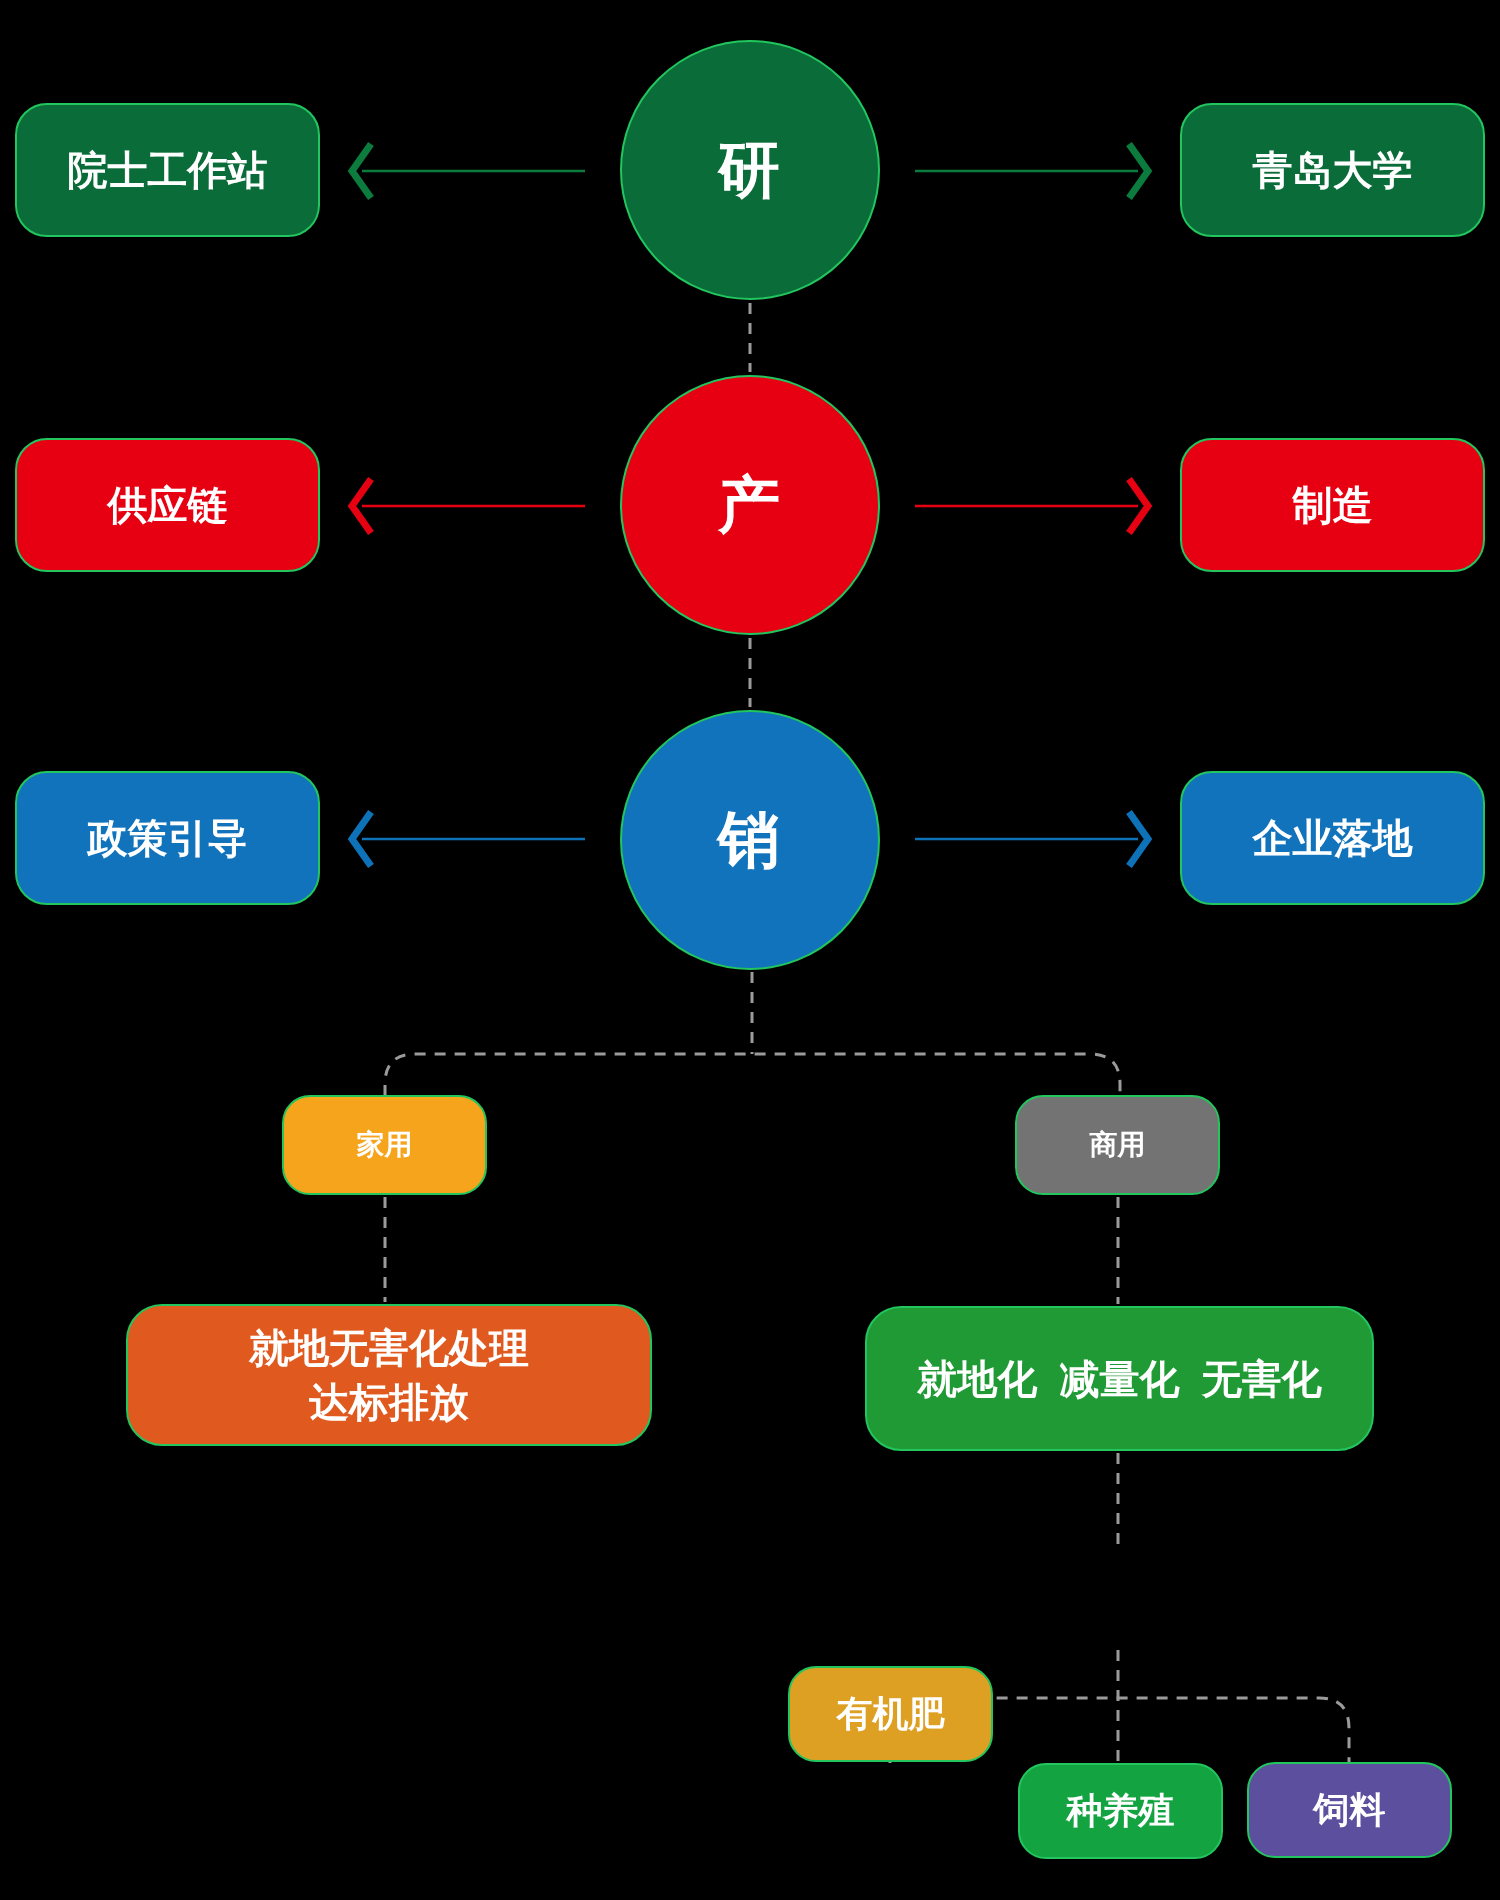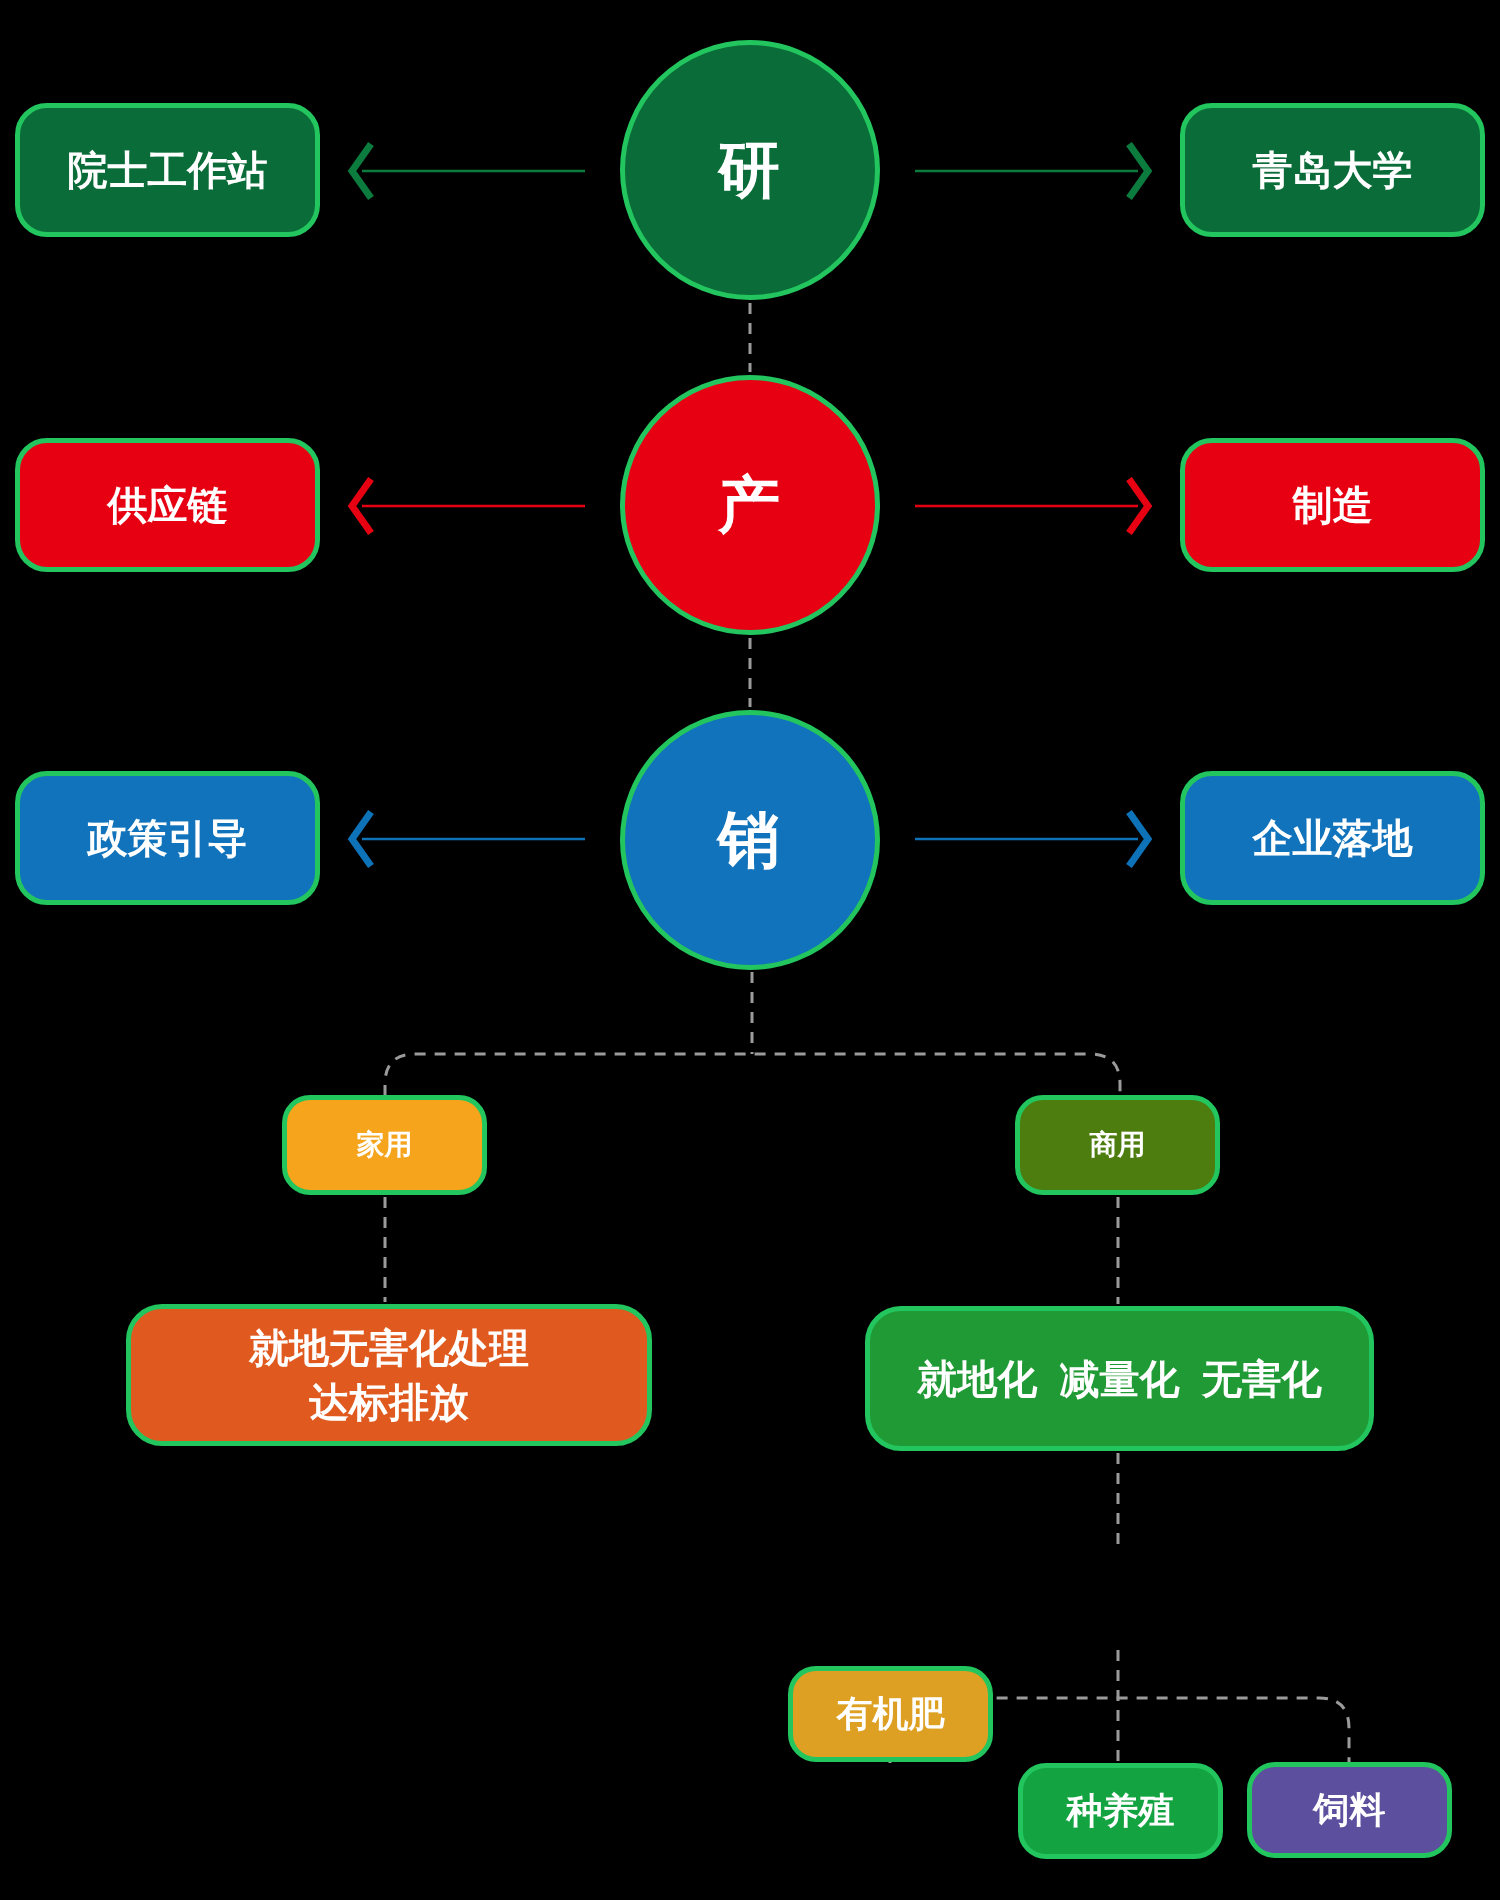--- a/index.html
+++ b/index.html
@@ -5,21 +5,21 @@
   html,body{margin:0;padding:0;background:#000;}
   .canvas{
     position:relative;width:1500px;height:1900px;background:#000;overflow:hidden;
     font-family:"Liberation Sans","DejaVu Sans",sans-serif;
   }
   .overlay{position:absolute;left:0;top:0;width:1500px;height:1900px;}
   .overlay line,.overlay polyline,.overlay path{fill:none;}
   .node{
     position:absolute;display:flex;align-items:center;justify-content:center;
     color:#fff;font-weight:bold;text-align:center;
-    border:5px solid #22c55e;box-sizing:border-box;
+    border:2px solid #22c55e;box-sizing:border-box;
   }
   .circle{width:260px;height:260px;border-radius:50%;font-size:62px;letter-spacing:2px;}
   .c-research{left:620px;top:40px;}
   .c-production{left:620px;top:375px;}
   .c-sales{left:620px;top:710px;}
   .sidebox{width:305px;height:134px;border-radius:32px;font-size:40px;}
   .b-left0{left:15px;top:103px;}
   .b-right0{left:1180px;top:103px;}
   .b-left1{left:15px;top:438px;font-family:Liberation Mono, monospace;}
   .b-right1{left:1180px;top:438px;}
@@ -101,21 +101,21 @@
   <div class="node circle c-sales" style="background-color: rgb(17, 115, 187);">
     <span>销</span>
   </div>
   <div class="node sidebox b-right2" style="background-color: rgb(17, 115, 187);">
     <span>企业落地</span>
   </div>
 
   <div class="node smallbox b-home" style="background-color: rgb(245, 164, 28);">
     <span>家用</span>
   </div>
-  <div class="node smallbox b-commercial" style="background-color: #4d7c0f;">
+  <div class="node smallbox b-commercial" style="background-color: #737373;">
     <span>商用</span>
   </div>
 
   <div class="node widebox b-home-detail" style="background-color: rgb(224, 89, 30);">
     <span>
       <span>就地无害化处理</span><br>
       <span>达标排放</span>
     </span>
   </div>
   <div class="node widebox b-commercial-detail" style="background-color: rgb(32, 154, 53);">

